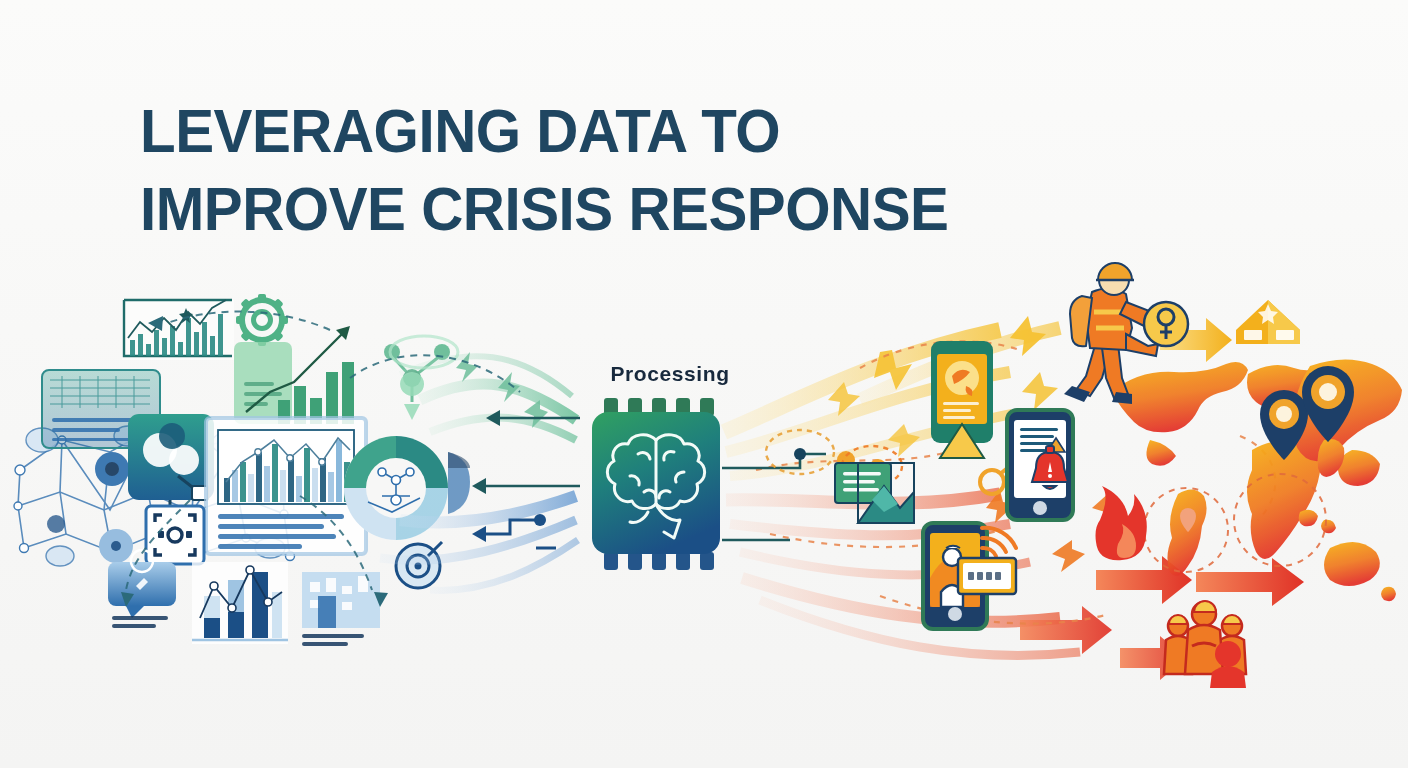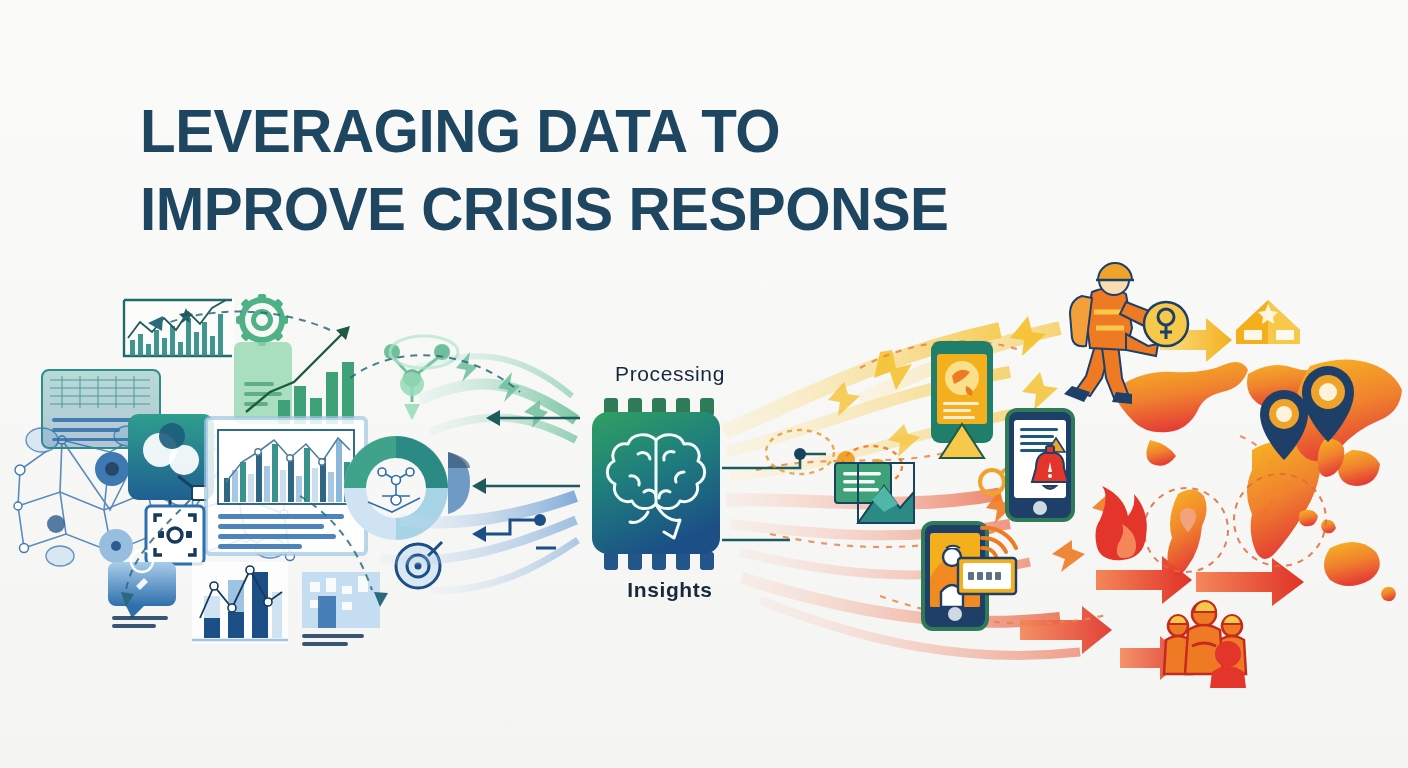--- a/index.html
+++ b/index.html
@@ -25,21 +25,21 @@
     font-family:"Liberation Sans", sans-serif;
     font-stretch:condensed;
     transform:scaleX(0.94);
     transform-origin:left top;
     white-space:pre-line;
   }
 
   
   #lbl-processing{
     left:560px;top:362px;width:220px;text-align:center;
-    color:#17293d;font-size:21px;font-weight:normal;letter-spacing:0.6px;
+    color:#17293d;font-size:21px;font-weight:bold;letter-spacing:0.6px;
   }
   #lbl-insights{
     left:560px;top:578px;width:220px;text-align:center;
     color:#17293d;font-size:21px;font-weight:bold;letter-spacing:0.6px;
   }
 </style>
 </head>
 <body>
 
 <div id="stage">
@@ -713,15 +713,14 @@
         <rect x="843" y="480" width="32" height="3.4" rx="1.7"></rect>
         <rect x="843" y="488" width="36" height="3.4" rx="1.7"></rect>
       </g>
       <rect x="858" y="463" width="56" height="60" fill="none" stroke="#17435e" stroke-width="2"></rect>
       <path d="M858 523 L884 486 L900 508 L914 492 L914 523 Z" fill="#2b8a84" stroke="#17435e" stroke-width="2"></path>
       <path d="M884 486 L898 504 L884 512 L872 500 Z" fill="#4fb7a8"></path>
     </g>
   </svg>
 
   <div class="txt" id="lbl-processing">Processing</div>
-  <div class="txt" id="lbl-insights">Insights</div>
 
 </div>
 
 </body></html>

